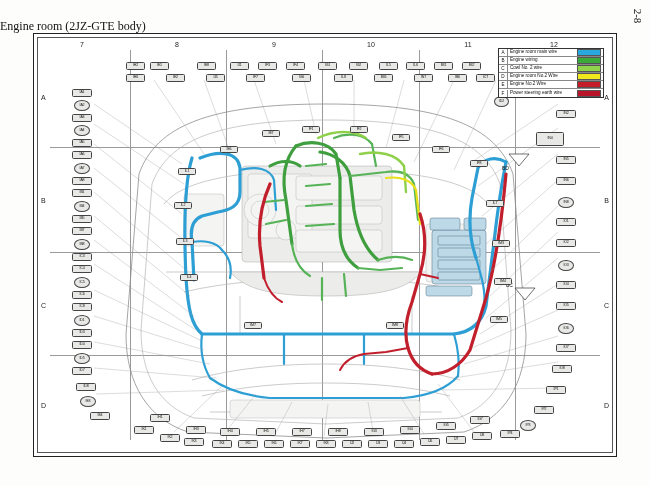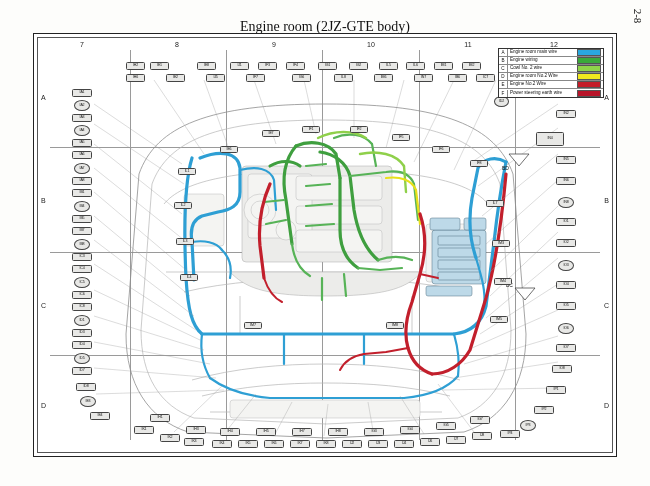--- a/index.html
+++ b/index.html
@@ -32,22 +32,22 @@
     transform-origin: center center;
     letter-spacing: 0px;
     font-family: "Liberation Serif", serif;
   }
 
   
   #title {
     position: absolute;
     left: 0; right: 0;
     top: 19px;
-    text-align: center;
-    font-size: 14px;
+    text-align: left;
+    font-size: 12px;
     color: #111;
     font-family: "Liberation Serif", serif;
   }
 
   
   #frame {
     position: absolute;
     left: 33px;
     top: 33px;
     width: 584px;

